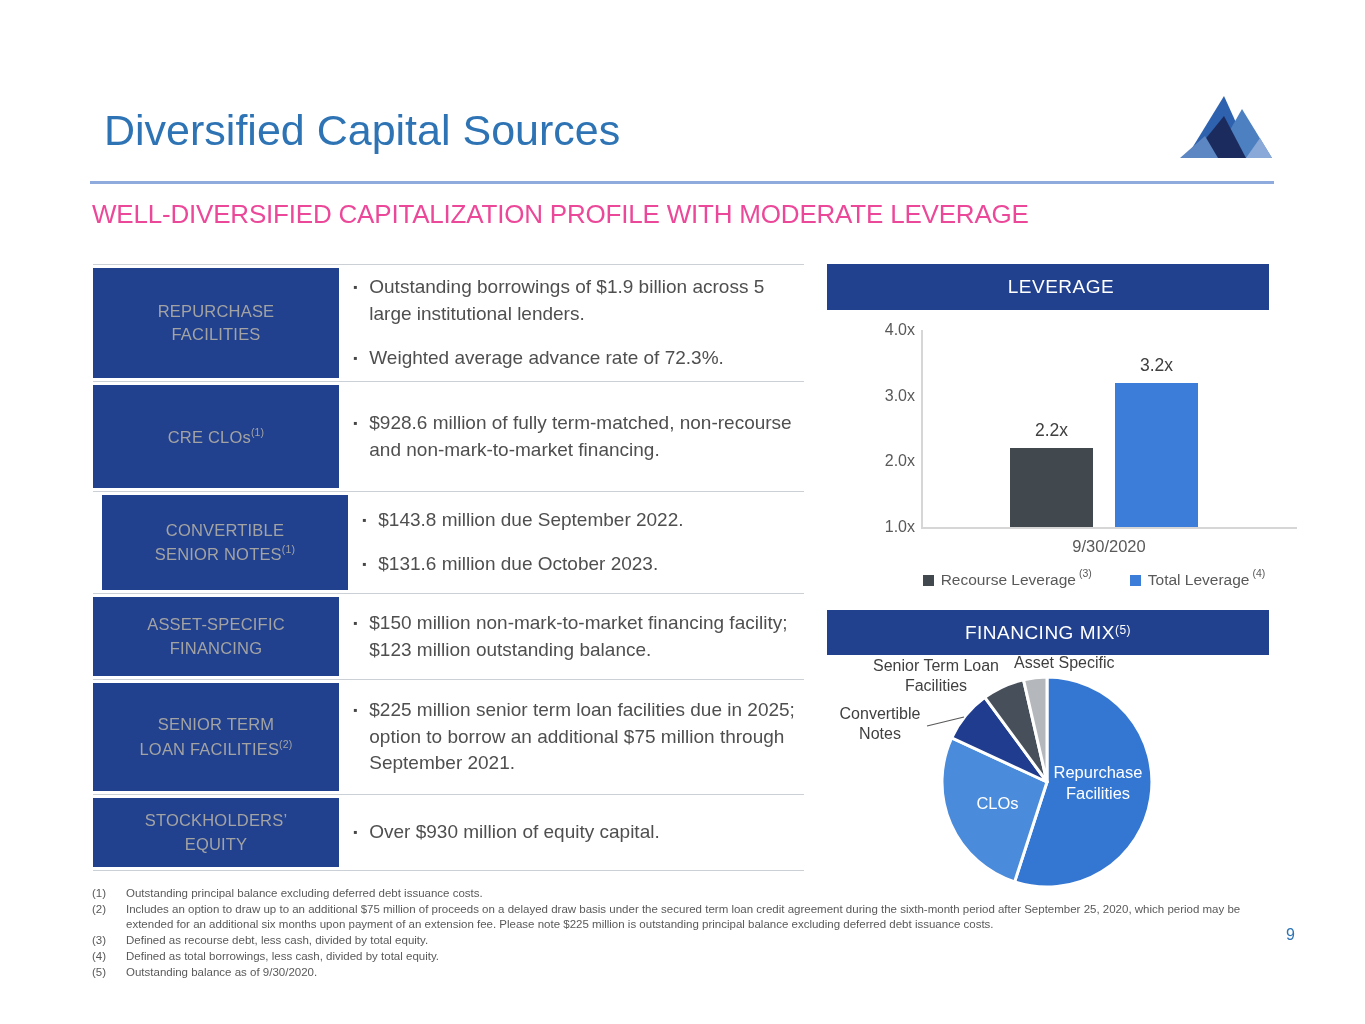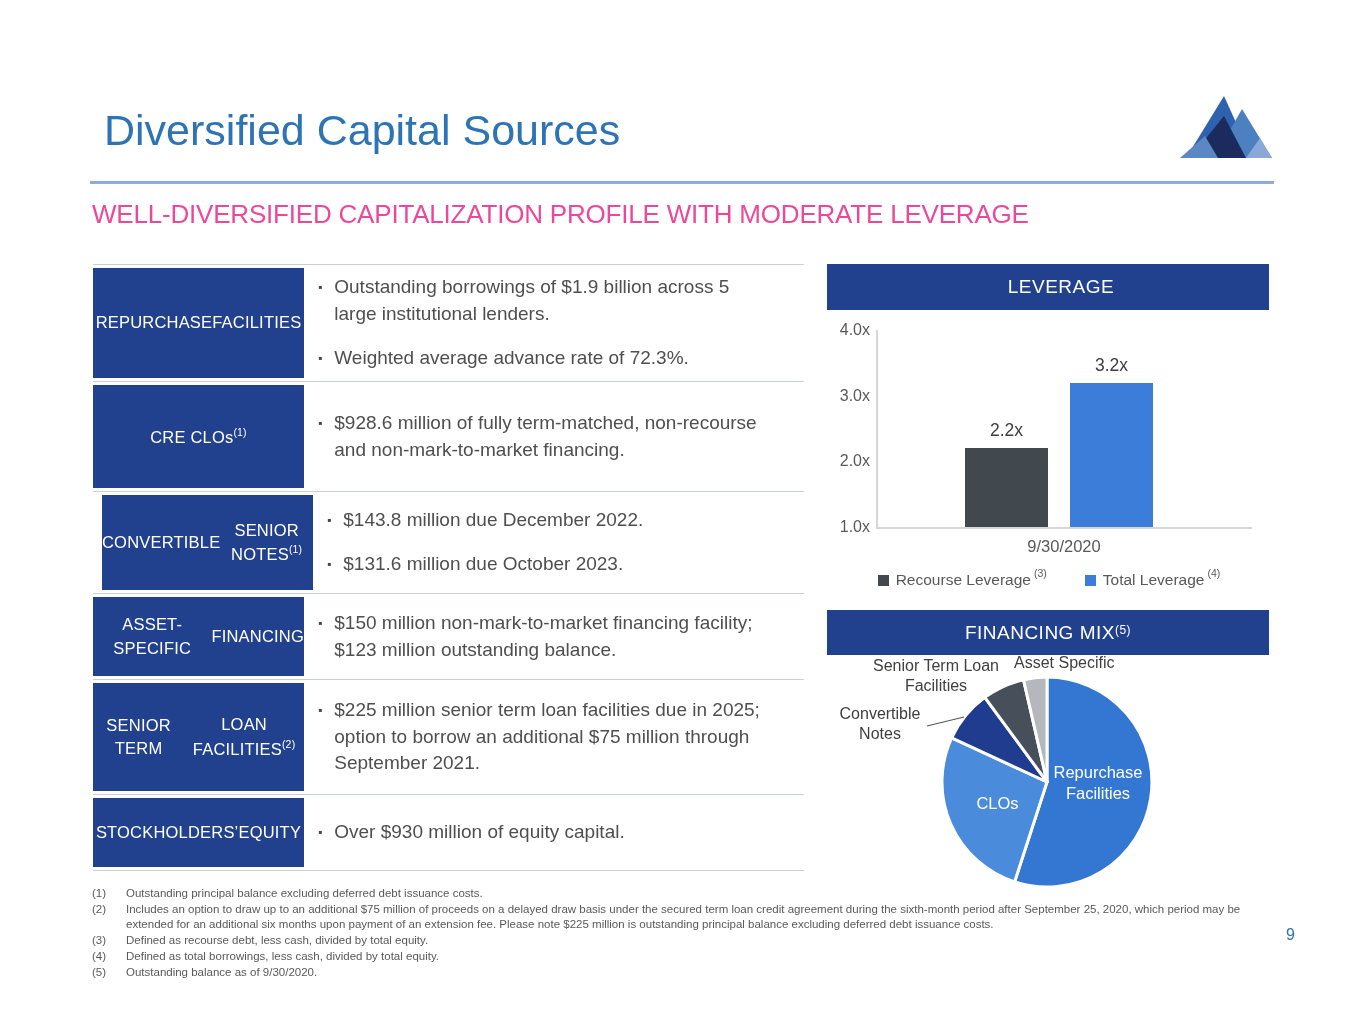--- a/index.html
+++ b/index.html
@@ -8,35 +8,35 @@
 
   .title{position:absolute;left:104px;top:106px;font-size:43px;font-weight:500;color:#2E74B5;letter-spacing:0px;white-space:nowrap;}
   .title-rule{position:absolute;left:90px;top:181px;width:1184px;height:3px;background:#8FAADC;}
   .subtitle{position:absolute;left:92px;top:199px;font-size:26px;font-weight:400;color:#ec4899;letter-spacing:-0.2px;white-space:nowrap;}
 
   .logo{position:absolute;left:1178px;top:96px;width:96px;height:62px;}
 
   
   .cap-table{position:absolute;left:93px;top:264px;width:711px;border-top:1.5px solid #CBCFD6;}
   .cap-row{display:flex;border-bottom:1.5px solid #CBCFD6;box-sizing:border-box;}
-  .cap-label{width:211px;box-sizing:border-box;background:#21418E;color:#ffffff;display:flex;flex-direction:row;align-items:center;justify-content:center;text-align:center;margin:3px 0;font-size:16.5px;line-height:1.42;letter-spacing:0.2px;}
+  .cap-label{width:246px;box-sizing:border-box;background:#21418E;color:#a3a3a3;display:flex;flex-direction:column;align-items:center;justify-content:center;text-align:center;margin:3px 0;font-size:16.5px;line-height:1.42;letter-spacing:0.2px;}
   .cap-label sup{font-size:10.5px;}
   .cap-content{flex:1;display:flex;flex-direction:column;justify-content:center;gap:17px;padding:10px 0 10px 14px;box-sizing:border-box;}
   .bullet-item{display:flex;align-items:flex-start;}
   .bullet-glyph{font-size:12px;color:#464646;margin:4px 12px 0 0;line-height:19px;}
   .bullet-text{font-size:19px;line-height:1.42;color:#4F4F4F;max-width:428px;}
 
   
   .panel-header{position:absolute;left:827px;width:442px;background:#21418E;color:#ffffff;display:flex;align-items:center;justify-content:center;font-size:19px;letter-spacing:0.5px;box-sizing:border-box;}
   #leverage-header{top:264px;height:46px;padding-left:26px;}
   #financing-header{top:610px;height:45px;}
   .panel-header sup{font-size:12px;margin-top:-6px;}
 
   
-  #leverage-plot{position:absolute;left:828px;top:310px;width:442px;height:212px;}
+  #leverage-plot{position:absolute;left:873px;top:310px;width:442px;height:212px;}
   .ytick{position:absolute;left:0;width:42px;text-align:right;font-size:16px;color:#595959;}
   .vaxis{position:absolute;background:#D6D6D6;}
   .baseline{position:absolute;background:#D6D6D6;}
   .bar{position:absolute;}
   .bar-label{position:absolute;text-align:center;font-size:17.5px;color:#404040;}
   .cat-label{position:absolute;text-align:center;font-size:16.5px;color:#595959;}
   .legend{position:absolute;left:0;width:442px;display:flex;justify-content:center;gap:38px;align-items:flex-end;}
   .lg-item{display:flex;align-items:center;font-size:15.5px;color:#595959;white-space:nowrap;}
   .lg-sq{display:inline-block;width:11px;height:11px;margin-right:7px;flex:none;}
   .lg-item sup{font-size:10.5px;position:relative;top:-7px;margin-left:3px;color:#595959;}
@@ -102,21 +102,21 @@
         </div>
       </div>
       <div class="cap-row" style="height: 102px; padding-left: 9px;">
         <div class="cap-label">
           <div class="cap-label-line">CONVERTIBLE</div>
           <div class="cap-label-line">SENIOR NOTES<sup>(1)</sup></div>
         </div>
         <div class="cap-content">
           <div class="bullet-item">
             <span class="bullet-glyph">▪</span>
-            <span class="bullet-text">$143.8 million due December 2022.</span>
+            <span class="bullet-text">$143.8 million due September 2022.</span>
           </div>
           <div class="bullet-item">
             <span class="bullet-glyph">▪</span>
             <span class="bullet-text">$131.6 million due October 2023.</span>
           </div>
         </div>
       </div>
       <div class="cap-row" style="height: 86px;">
         <div class="cap-label">
           <div class="cap-label-line">ASSET-SPECIFIC</div>

